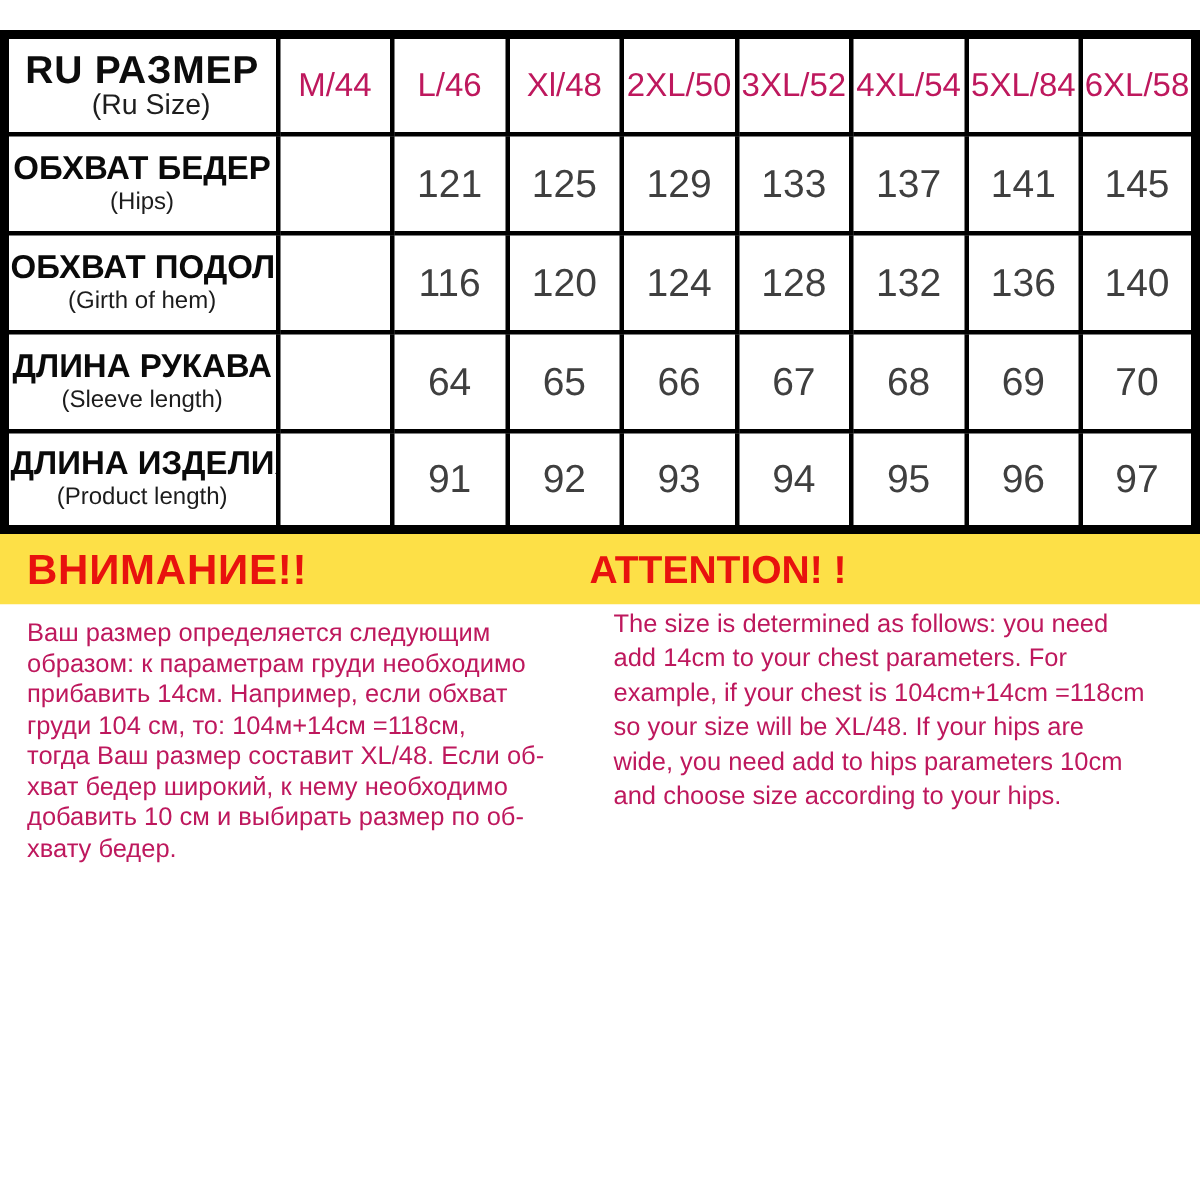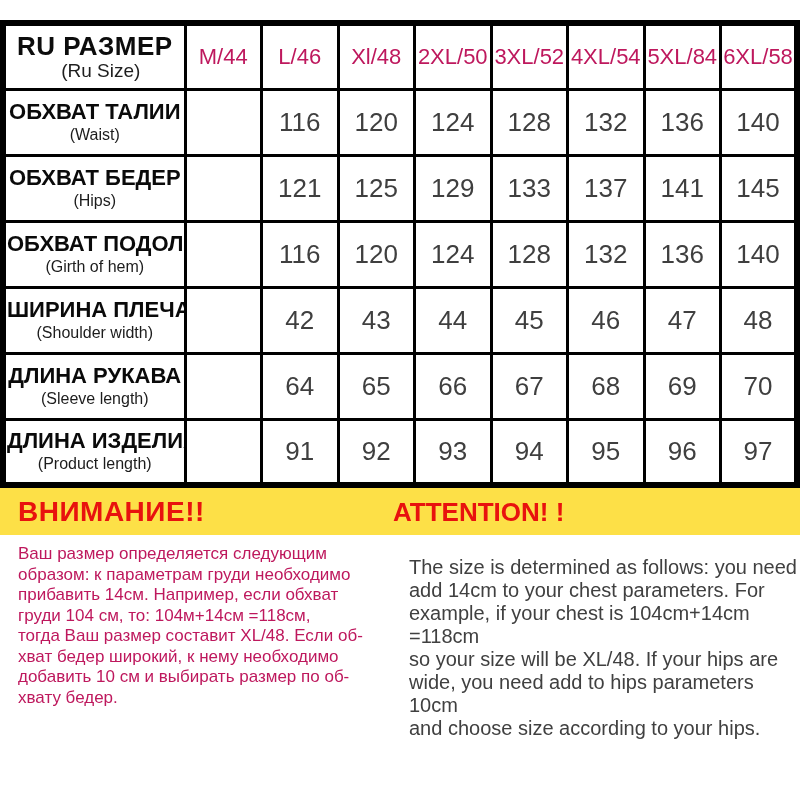--- a/index.html
+++ b/index.html
@@ -41,22 +41,22 @@
     font-size:26px; font-weight:bold; color:#e8120e;
   }
   
   .notes-area { position:relative; width:800px; height:195px; background:#ffffff; }
   .note-ru {
     position:absolute; left:18px; top:9px; width:372px;
     font-size:17px; line-height:20.5px; color:#be185d;
     white-space:pre-line;
   }
   .note-en {
-    position:absolute; left:409px; top:21px; width:390px;
-    font-size:20px; line-height:23px; color:#404040;
+    position:absolute; left:409px; top:1px; width:390px;
+    font-size:17px; line-height:23px; color:#be185d;
     white-space:pre-line;
   }
 </style>
 </head>
 <body>
 
 <div class="frame">
 
   <table class="size-table">
     <thead>
@@ -73,34 +73,20 @@
           <th class="size-head">3XL/52</th>
           <th class="size-head">4XL/54</th>
           <th class="size-head">5XL/84</th>
           <th class="size-head">6XL/58</th>
         </tr>
     </thead>
     <tbody id="table-body">
 
         <tr>
           <td class="label-col">
-            <div class="row-label-ru">ОБХВАТ ТАЛИИ</div>
-            <div class="row-label-en">(Waist)</div>
-          </td>
-          <td class="val"></td>
-          <td class="val">116</td>
-          <td class="val">120</td>
-          <td class="val">124</td>
-          <td class="val">128</td>
-          <td class="val">132</td>
-          <td class="val">136</td>
-          <td class="val">140</td>
-        </tr>
-        <tr>
-          <td class="label-col">
             <div class="row-label-ru">ОБХВАТ БЕДЕР</div>
             <div class="row-label-en">(Hips)</div>
           </td>
           <td class="val"></td>
           <td class="val">121</td>
           <td class="val">125</td>
           <td class="val">129</td>
           <td class="val">133</td>
           <td class="val">137</td>
           <td class="val">141</td>
@@ -112,34 +98,20 @@
             <div class="row-label-en">(Girth of hem)</div>
           </td>
           <td class="val"></td>
           <td class="val">116</td>
           <td class="val">120</td>
           <td class="val">124</td>
           <td class="val">128</td>
           <td class="val">132</td>
           <td class="val">136</td>
           <td class="val">140</td>
-        </tr>
-        <tr>
-          <td class="label-col">
-            <div class="row-label-ru">ШИРИНА ПЛЕЧА</div>
-            <div class="row-label-en">(Shoulder width)</div>
-          </td>
-          <td class="val"></td>
-          <td class="val">42</td>
-          <td class="val">43</td>
-          <td class="val">44</td>
-          <td class="val">45</td>
-          <td class="val">46</td>
-          <td class="val">47</td>
-          <td class="val">48</td>
         </tr>
         <tr>
           <td class="label-col">
             <div class="row-label-ru">ДЛИНА РУКАВА</div>
             <div class="row-label-en">(Sleeve length)</div>
           </td>
           <td class="val"></td>
           <td class="val">64</td>
           <td class="val">65</td>
           <td class="val">66</td>

